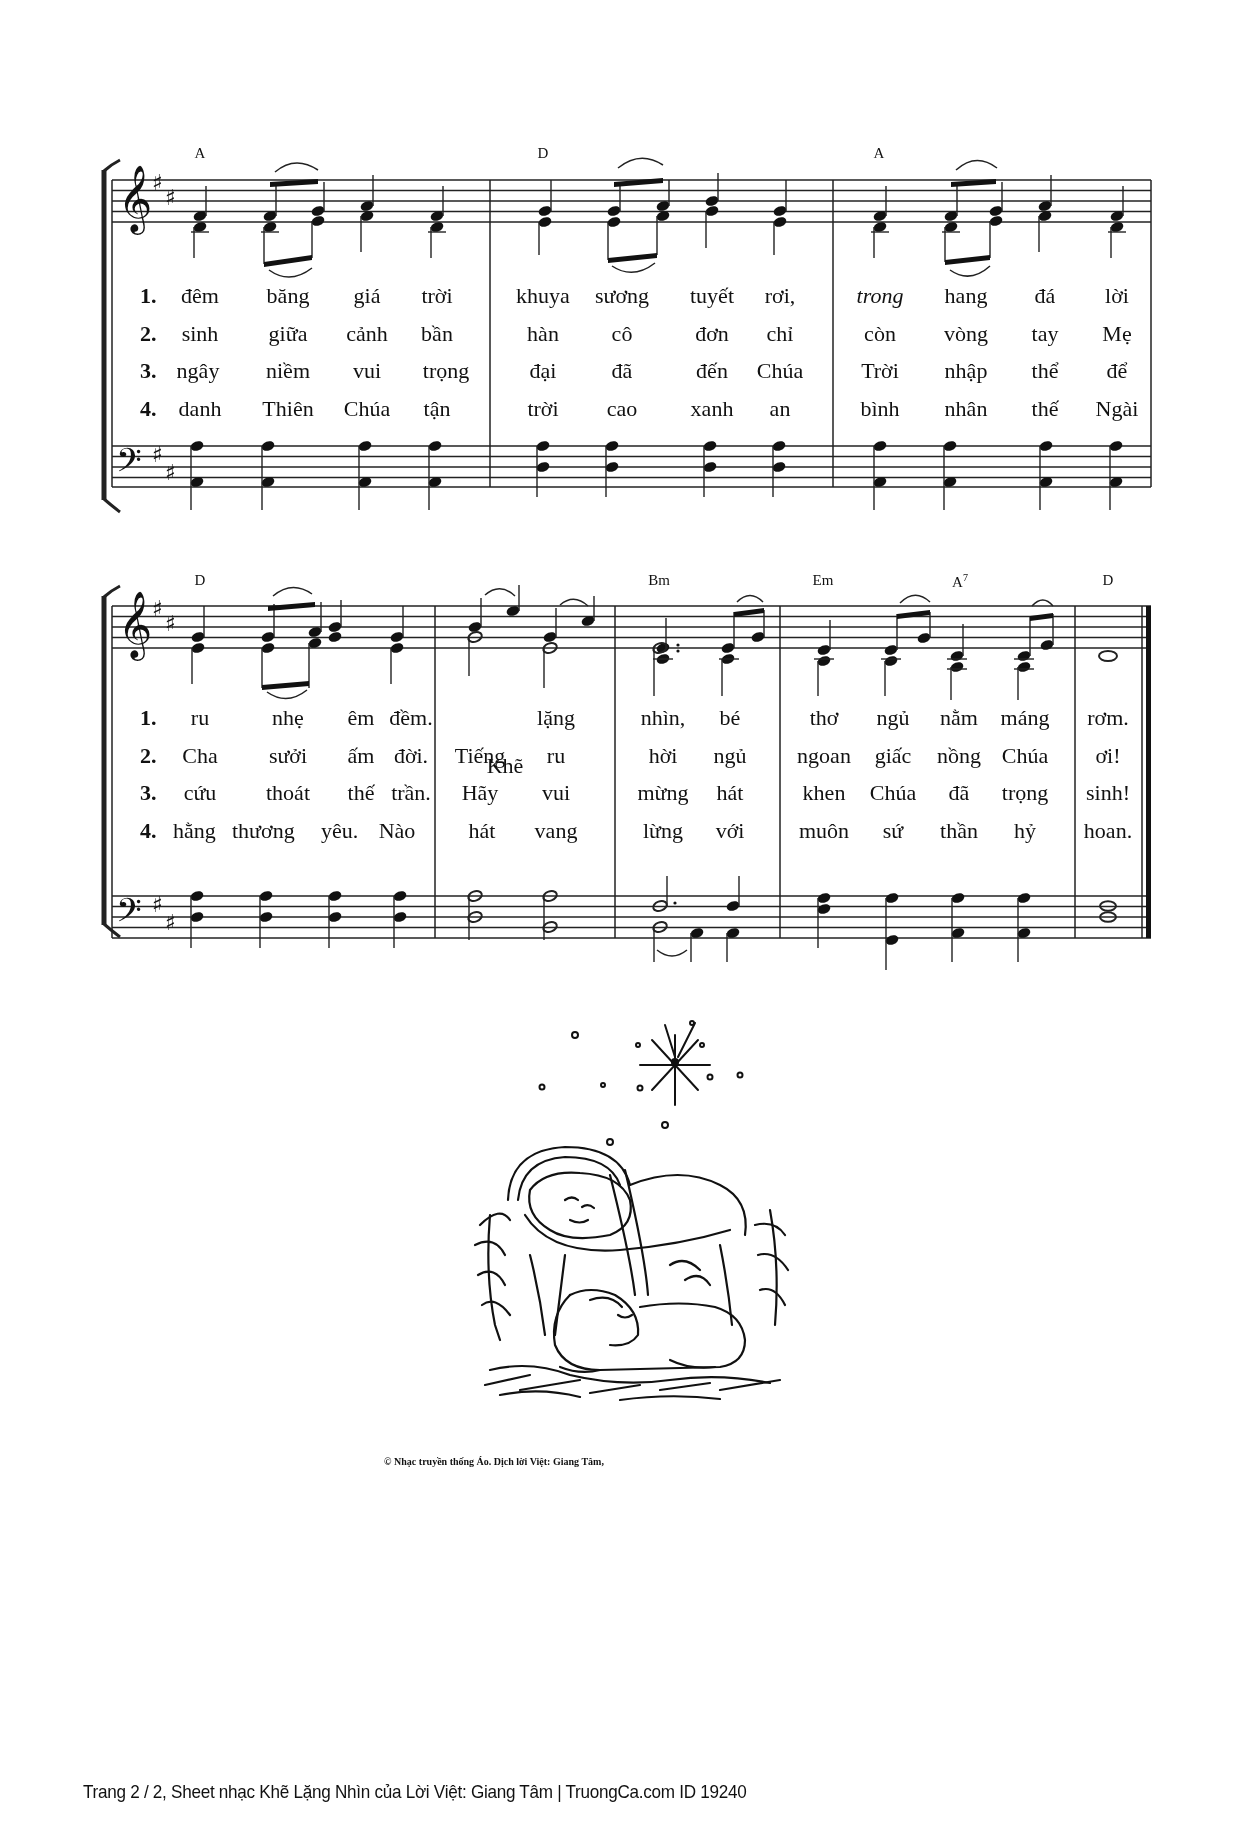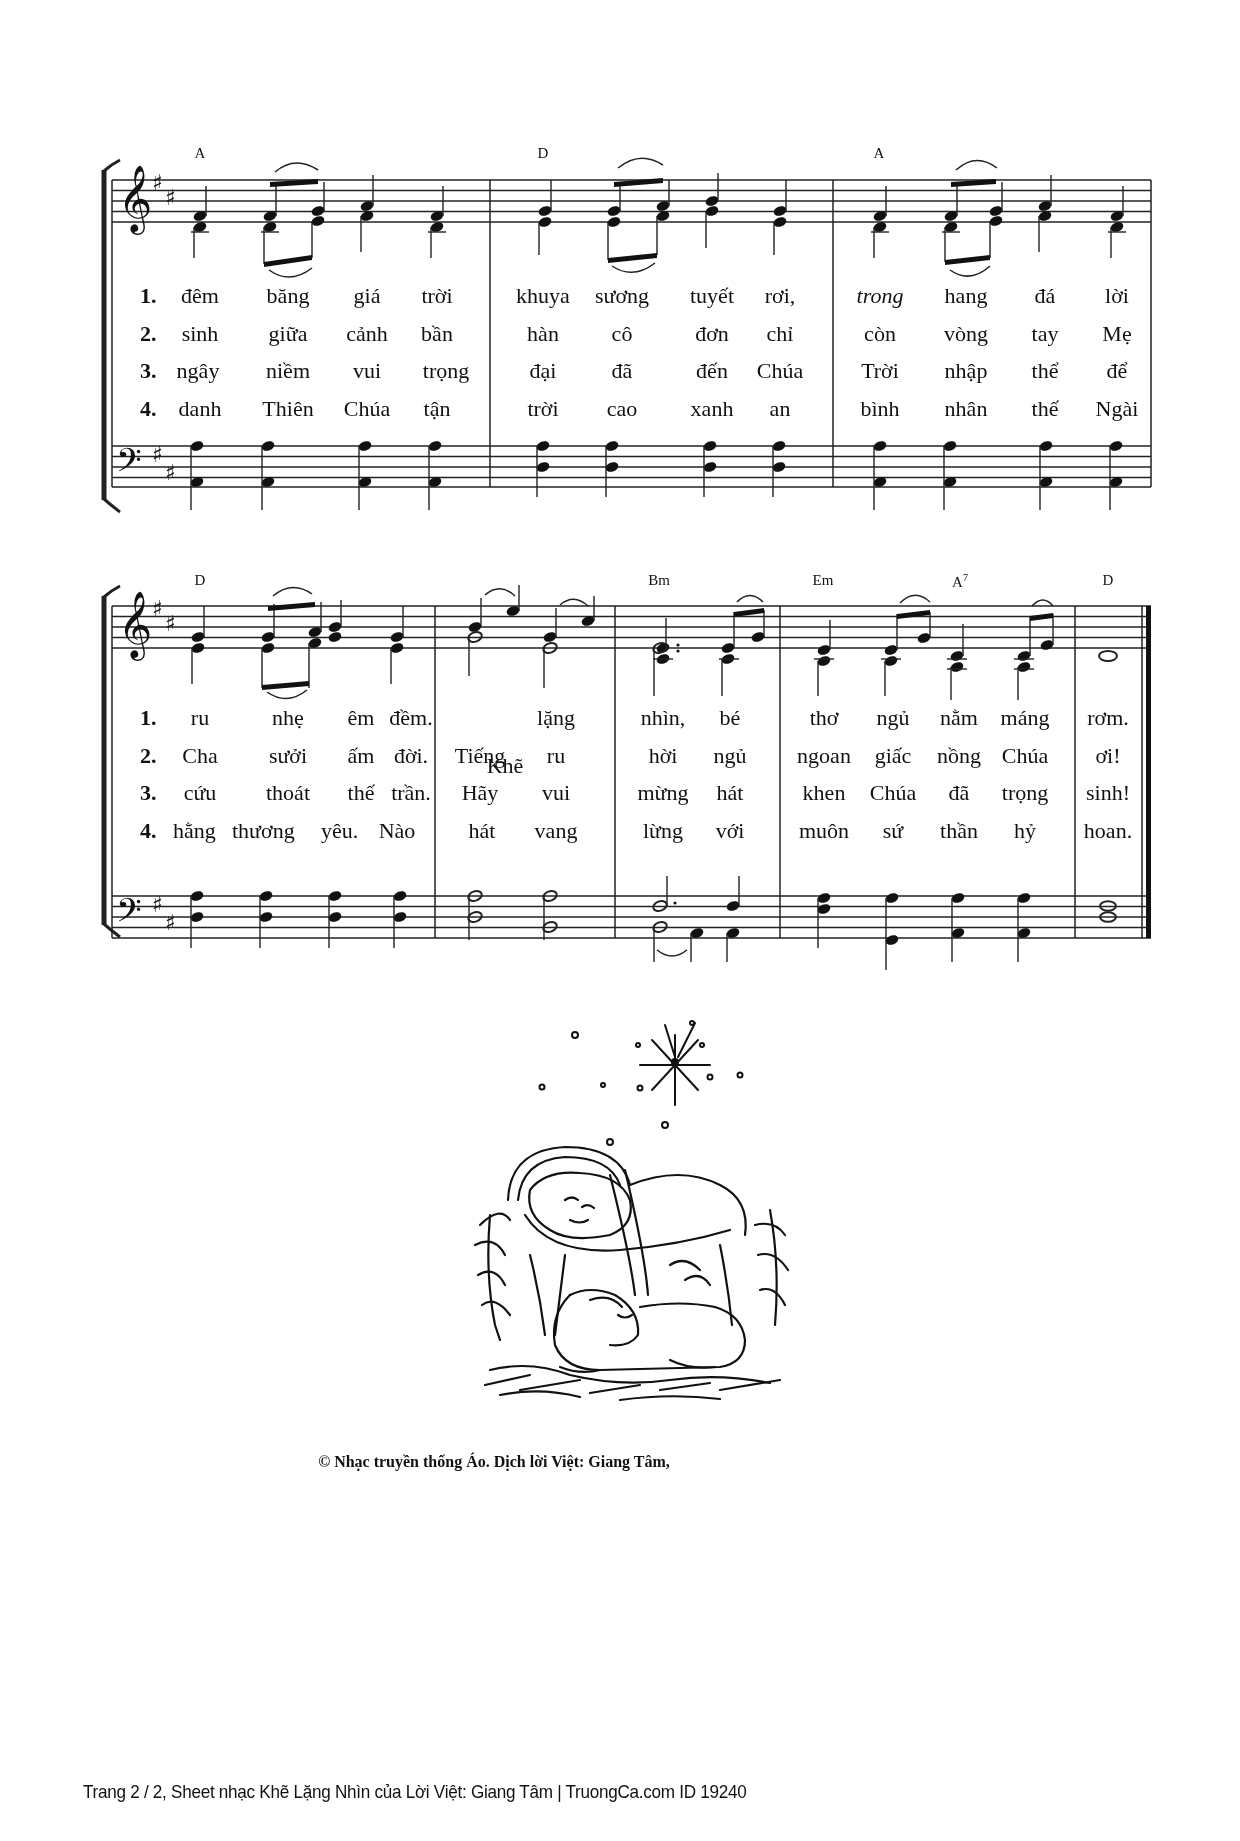--- a/index.html
+++ b/index.html
@@ -4,21 +4,21 @@
 <style>
   html, body { margin:0; padding:0; background:#ffffff; }
   body { width:1240px; height:1841px; position:relative; overflow:hidden; font-family:"DejaVu Serif", serif; color:#111; }
   .page { position:absolute; left:0; top:0; width:1240px; height:1841px; }
   svg.score { position:absolute; left:0; top:0; }
   .chord { position:absolute; font-family:"Liberation Serif", serif; font-size:15px; color:#111; transform:translateX(-50%); }
   .chord sup { font-size:10px; }
   .lyric-row { position:absolute; left:0; height:30px; }
   .syl { position:absolute; font-family:"Liberation Serif", serif; font-size:22px; transform:translateX(-50%); white-space:nowrap; line-height:30px; top:-15px; }
   .vnum { position:absolute; font-family:"Liberation Serif", serif; font-weight:bold; font-size:22px; line-height:30px; top:-15px; }
-  .credits { position:absolute; left:0; width:988px; text-align:center; font-family:"Liberation Serif", serif; font-weight:bold; font-size:16px; line-height:28px; top:1448px; }
+  .credits { position:absolute; left:0; width:988px; text-align:center; font-family:"Liberation Serif", serif; font-weight:bold; font-size:10px; line-height:28px; top:1448px; }
   .credits div { height:28px; }
   .footer { position:absolute; left:83px; top:1781px; font-family:"Liberation Sans", sans-serif; font-size:19px; color:#111; letter-spacing:-0.3px; transform:scaleX(0.9); transform-origin:left center; white-space:nowrap; }
   .illustration { position:absolute; left:470px; top:995px; width:330px; height:410px; }
 </style>
 </head>
 <body>
 
 <div class="page">
 
   <svg class="score" width="1240" height="1000" viewBox="0 0 1240 1000">

